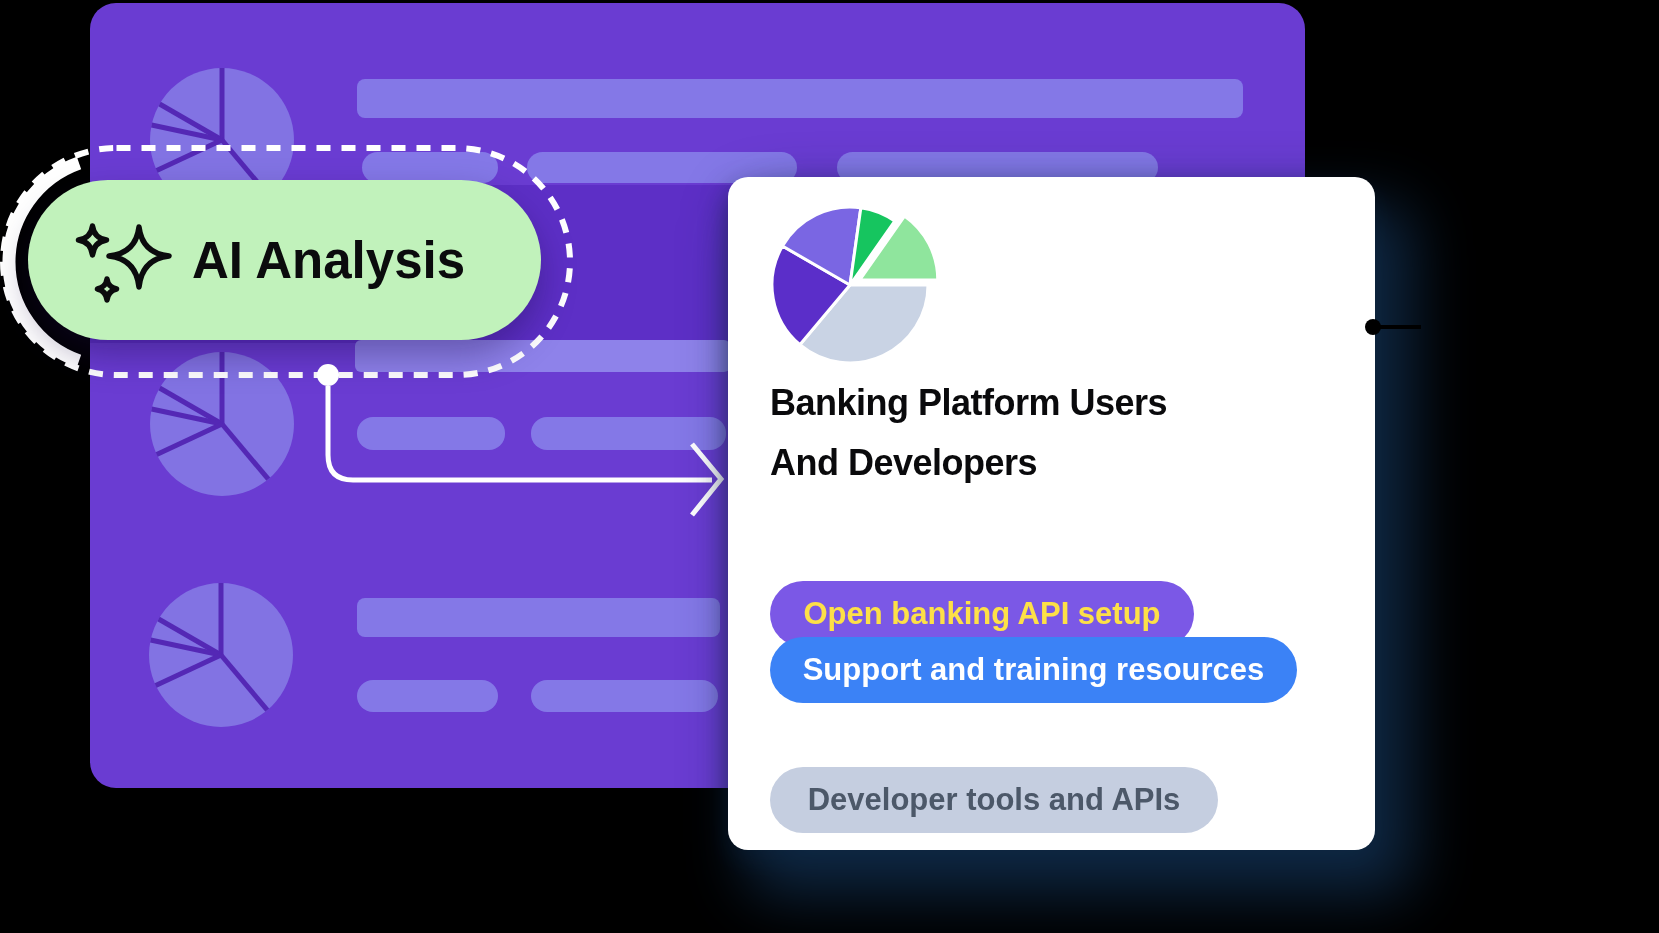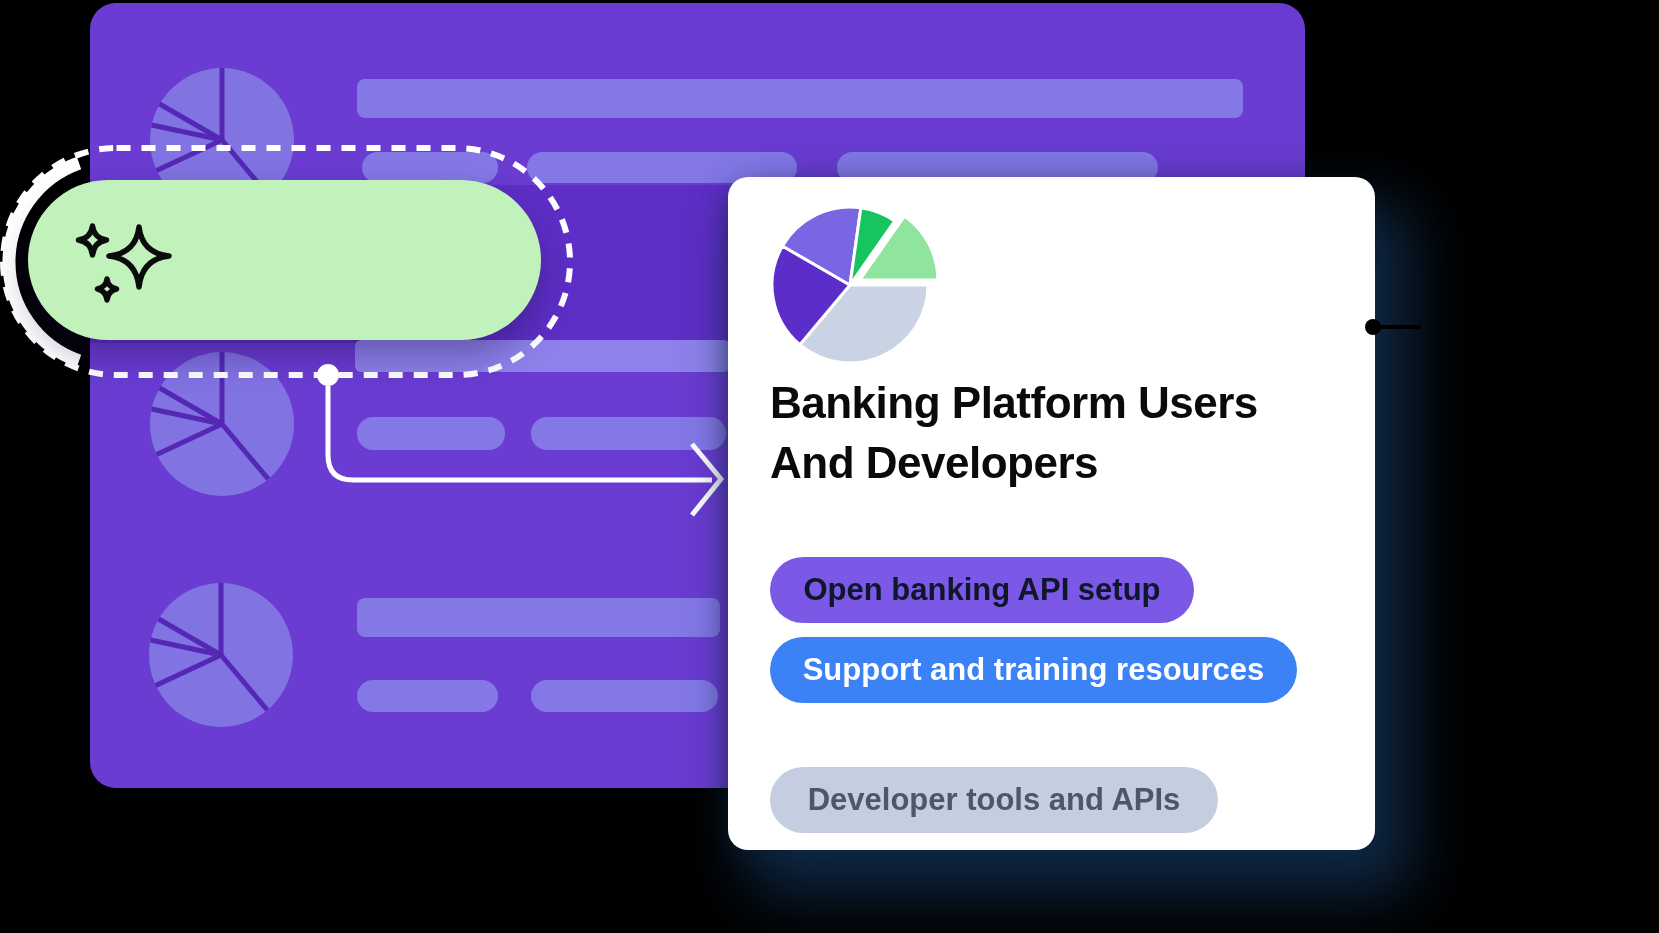--- a/index.html
+++ b/index.html
@@ -38,21 +38,21 @@
            box-shadow:0 16px 34px rgba(25,10,70,.35);}
   .ai-label{position:absolute;left:164px;top:50%;transform:translateY(-50%);
             font-size:51px;font-weight:600;color:#0B0B0D;letter-spacing:0px;white-space:nowrap;}
   .sparkles{position:absolute;left:0;top:0;width:220px;height:160px;}
 
   
   .card{position:absolute;left:728px;top:177px;width:647px;height:673px;
         background:#FFFFFF;border-radius:20px;
         box-shadow:28px 36px 60px 10px rgba(16,45,75,.85),0 12px 26px rgba(10,25,45,.55);}
   .card-pie{position:absolute;left:17px;top:8px;width:220px;height:200px;}
-  .card-title{position:absolute;left:42px;top:196px;font-size:44px;font-weight:700;
+  .card-title{position:absolute;left:42px;top:196px;font-size:36px;font-weight:700;
               color:#0A0A0C;line-height:60px;letter-spacing:-0.5px;}
   .tag{position:absolute;left:42px;height:66px;border-radius:33px;
        display:flex;align-items:center;justify-content:center;
        font-size:31px;font-weight:600;white-space:nowrap;}
   .tag1{top:380px;width:424px;}
   .tag2{top:460px;width:527px;}
   .tag3{top:544px;width:448px;}
 
   .edge-dot{position:absolute;left:0;top:0;}
 </style>
@@ -115,41 +115,42 @@
   </svg>
 
   <div class="ai-pill">
     <svg class="sparkles" viewBox="0 0 220 160">
       <g fill="none" stroke="#0B0B0D" stroke-width="5.5" stroke-linejoin="round">
         <path d="M111,47 Q114,73 141,76 Q114,79 111,107 Q108,79 81,76 Q108,73 111,47 Z"></path>
         <path d="M64.5,46 Q66,58 78.5,60 Q66,62 64.5,75 Q63,62 50.5,60 Q63,58 64.5,46 Z"></path>
         <path d="M79,99 Q80,107 88.5,109 Q80,111 79,120 Q78,111 69.5,109 Q78,107 79,99 Z"></path>
       </g>
     </svg>
+    <span class="ai-label">AI Analysis</span>
   </div>
 
   <svg class="overlay">
     <circle cx="328" cy="375" r="11" fill="#FFFFFF"></circle>
     <path d="M328,386 L328,455 Q328,480 353,480 L712,480" fill="none" stroke="#FFFFFF" stroke-width="5"></path>
     <path d="M692,444 L721,479 L692,515" fill="none" stroke="#FFFFFF" stroke-width="5" stroke-linejoin="miter"></path>
   </svg>
 
   <div class="card">
     <svg class="card-pie" id="card-pie" viewBox="0 0 220 200">
         <path d="M105,100 L54.86256644444992,159.75146656328027 A78,78 0 0 0 183,100.00000000000001 Z" fill="#C9D3E4" stroke="#FFFFFF" stroke-width="3" stroke-linejoin="round"></path>
         <path d="M105,100 L37.450018504813784,61.00000000000001 A78,78 0 0 0 54.86256644444992,159.75146656328027 Z" fill="#5B2EC9" stroke="#FFFFFF" stroke-width="3" stroke-linejoin="round"></path>
         <path d="M105,100 L115.85550187488512,22.759090638157517 A78,78 0 0 0 37.450018504813784,61.00000000000001 Z" fill="#7A66E3" stroke="#FFFFFF" stroke-width="3" stroke-linejoin="round"></path>
         <path d="M105,100 L149.7389620353816,36.106140545458636 A78,78 0 0 0 115.85550187488512,22.759090638157517 Z" fill="#16C55F" stroke="#FFFFFF" stroke-width="3" stroke-linejoin="round"></path>
         <path d="M114.75711916496044,94.92076525441463 L192.75711916496044,94.92076525441463 A78,78 0 0 0 159.49608120034205,31.02690579987327 Z" fill="#8FE59D" stroke="#FFFFFF" stroke-width="3" stroke-linejoin="round"></path>
       </svg>
     <div class="card-title">
       <div>Banking Platform Users</div>
       <div>And Developers</div>
     </div>
-    <div class="tag tag1" style="background: rgb(123, 88, 230); color: #0f172a;">Open banking API setup</div>
+    <div class="tag tag1" style="background: rgb(123, 88, 230); color: #fde047; margin-top: 24px;">Open banking API setup</div>
     <div class="tag tag2" style="background: #3b82f6; color: rgb(255, 255, 255);">Support and training resources</div>
     <div class="tag tag3" style="background: rgb(197, 206, 224); color: rgb(76, 88, 105); margin-top: 46px;">Developer tools and APIs</div>
   </div>
 
   <svg class="overlay edge-dot">
     <line x1="1373" y1="327" x2="1421" y2="327" stroke="#000000" stroke-width="4"></line>
     <circle cx="1373" cy="327" r="8" fill="#000000"></circle>
   </svg>
 
 </div>

